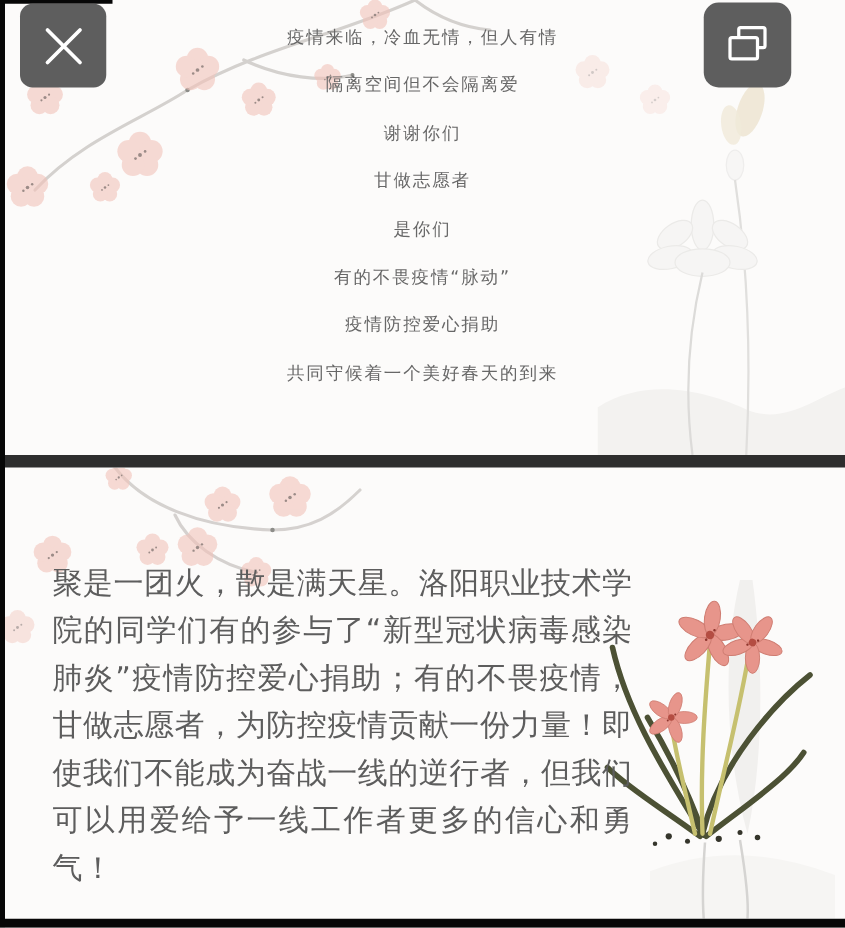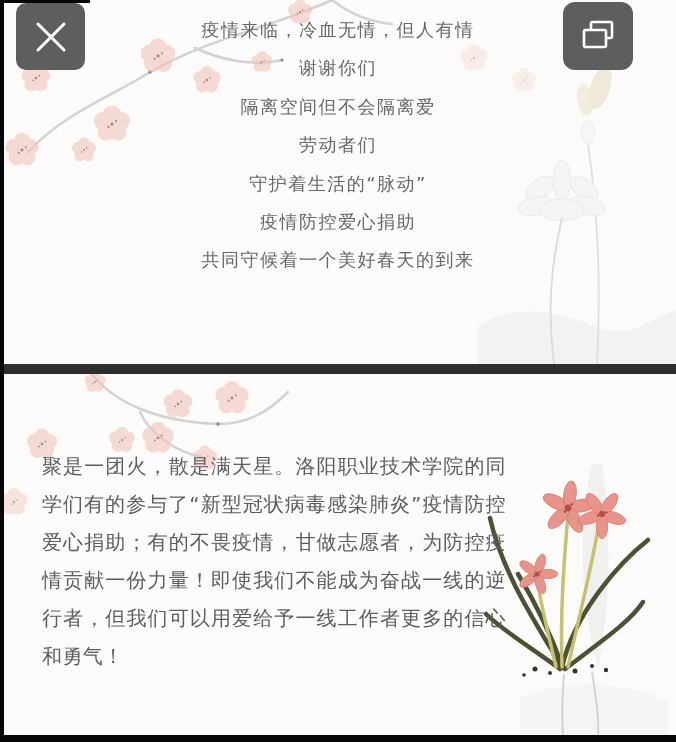--- a/index.html
+++ b/index.html
@@ -17,27 +17,27 @@
   }
   .close-btn{left:16px;top:3px;width:69px;height:67px;border-radius:10px;}
   .windows-btn{left:563px;top:2px;width:70px;height:68px;border-radius:12px;}
   
   .slide1{position:absolute;left:0;top:0;width:676px;height:364px;background:#fcfbfa;overflow:hidden;}
   .divider{position:absolute;left:0;top:364px;width:676px;height:10px;background:#2e2e2e;z-index:5;}
   .slide2{position:absolute;left:0;top:374px;width:676px;height:361px;background:#fcfbfa;overflow:hidden;}
   
   .poem{position:absolute;left:0;top:11px;width:676px;text-align:center;z-index:3;}
   .poem-line{
-    height:38.4px;line-height:38.4px;font-size:18px;color:#676767;
+    height:38.4px;line-height:38.4px;font-size:14px;color:#676767;
     letter-spacing:1.5px;white-space:nowrap;
   }
   
   .para{
     position:absolute;left:42px;top:73px;width:464px;z-index:3;
-    font-size:20px;line-height:38px;color:#5d5d5d;
+    font-size:24px;line-height:38px;color:#5d5d5d;
     text-align:justify;letter-spacing:0.4px;
   }
   .decor{position:absolute;z-index:1;}
 </style>
 </head>
 <body>
 
 <div class="viewport">
 
   <div class="slide1">
@@ -89,24 +89,25 @@
         <ellipse cx="106" cy="70" rx="16" ry="9" transform="rotate(35 106 70)"></ellipse>
         <ellipse cx="58" cy="88" rx="18" ry="9" transform="rotate(-12 58 88)"></ellipse>
         <ellipse cx="110" cy="88" rx="18" ry="9" transform="rotate(12 110 88)"></ellipse>
         <ellipse cx="84" cy="92" rx="22" ry="11"></ellipse>
       </g>
       <path d="M84,100 C72,150 70,200 76,246" stroke="#dcdbd9" stroke-width="1.8" fill="none"></path>
     </svg>
 
     <div class="poem">
       <div class="poem-line">疫情来临，冷血无情，但人有情</div>
+      <div class="poem-line">隔离空间但不会隔离爱</div>
       <div class="poem-line">谢谢你们</div>
-      <div class="poem-line">隔离空间但不会隔离爱</div>
-      <div class="poem-line">劳动者们</div>
-      <div class="poem-line">守护着生活的“脉动”</div>
+      <div class="poem-line">甘做志愿者</div>
+      <div class="poem-line">是你们</div>
+      <div class="poem-line">有的不畏疫情“脉动”</div>
       <div class="poem-line">疫情防控爱心捐助</div>
       <div class="poem-line">共同守候着一个美好春天的到来</div>
     </div>
   </div>
 
   <div class="divider"></div>
 
   <div class="slide2">
 
     <svg class="decor" style="left:0;top:0;" width="340" height="170" viewBox="0 0 340 170">

